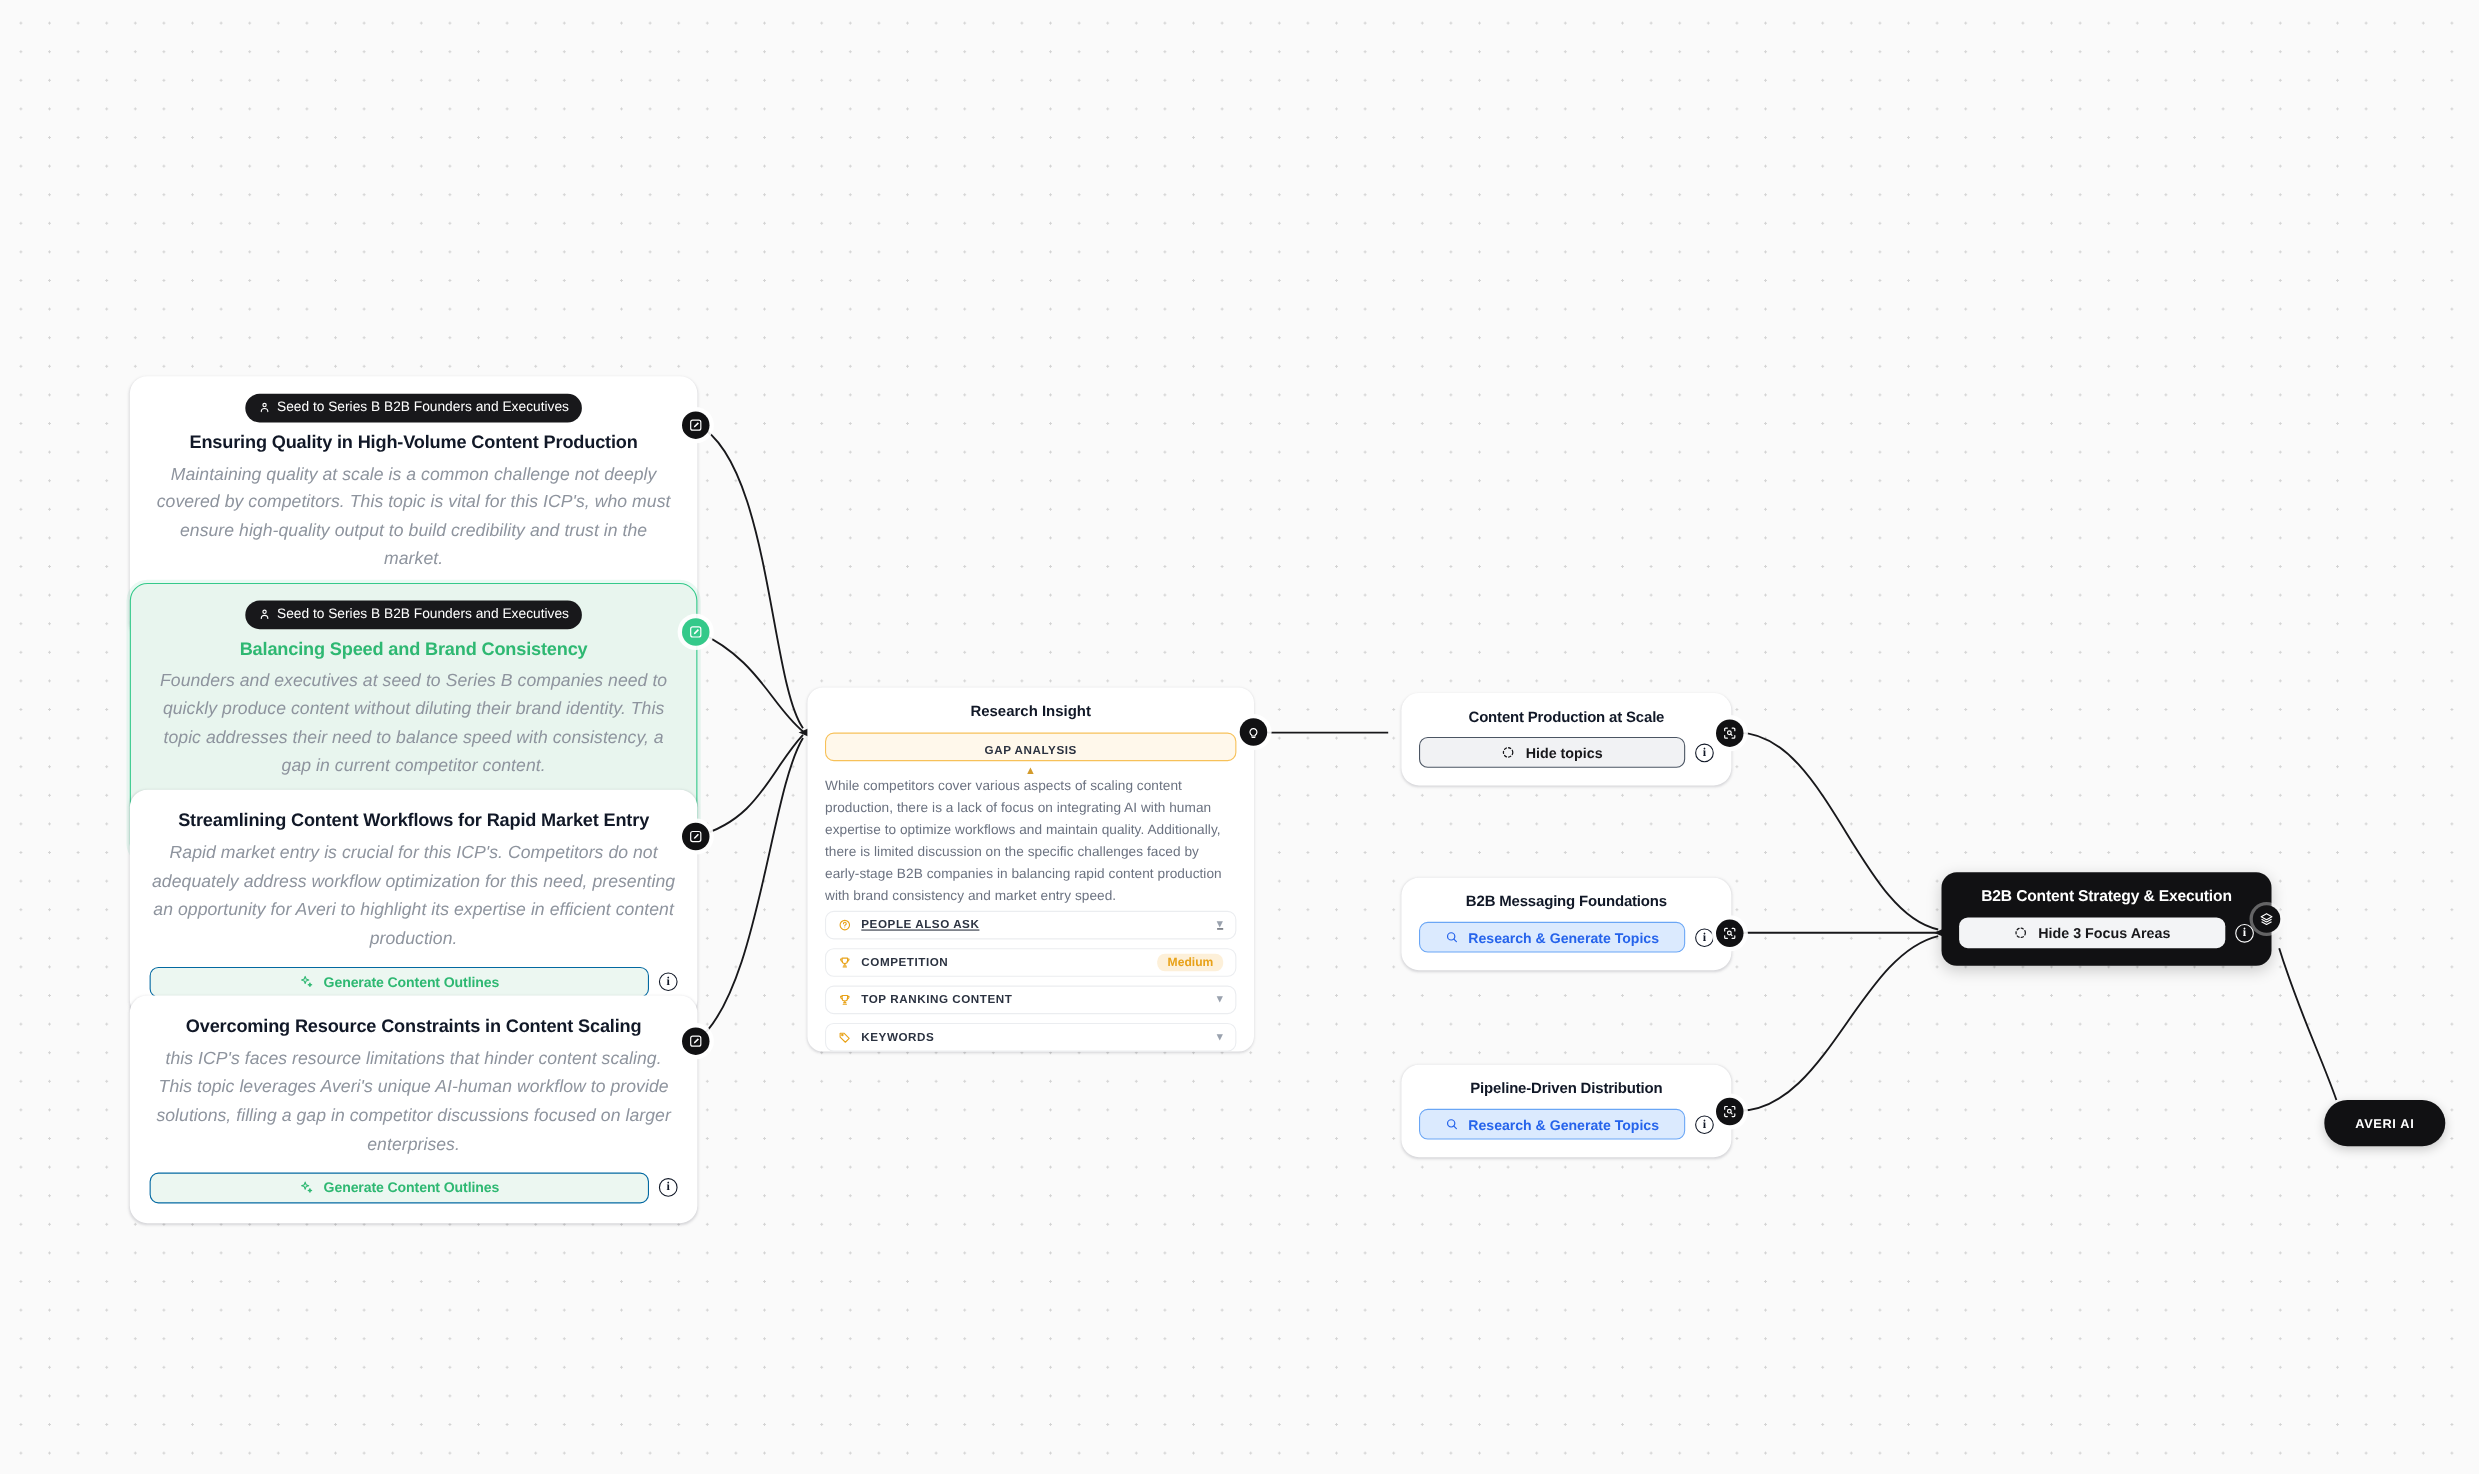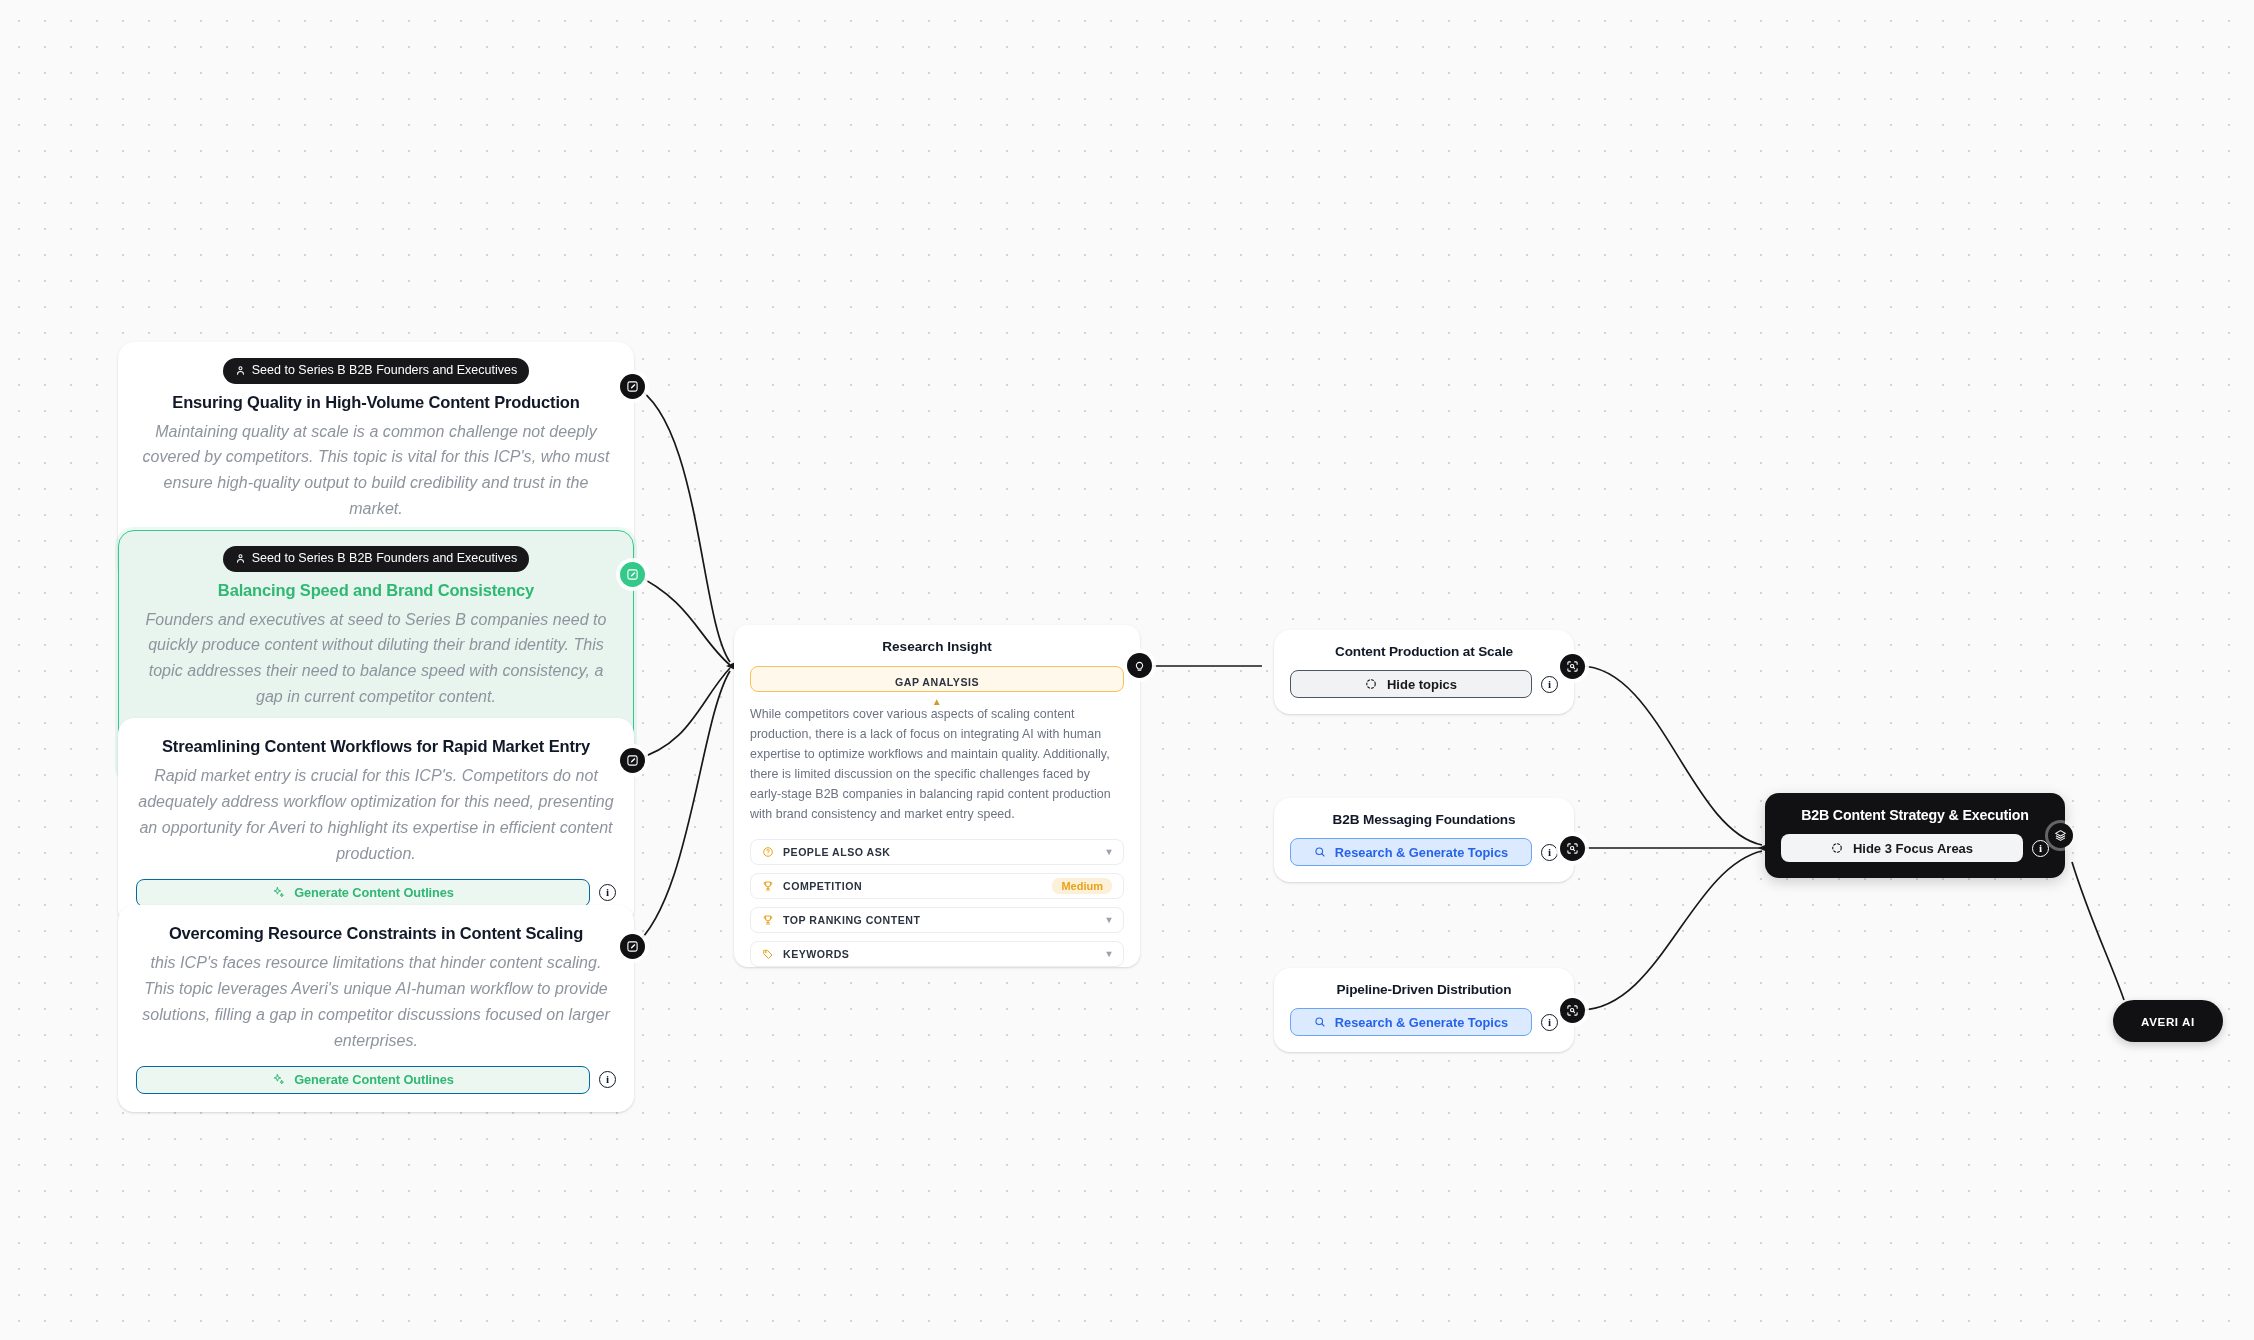--- a/index.html
+++ b/index.html
@@ -302,21 +302,21 @@
           <circle cx="12" cy="12" r="8.5"></circle>
           <circle cx="12" cy="12" r="4.5"></circle>
           <circle cx="12" cy="12" r="1.4" fill="#e8a219"></circle>
         </svg>
       <span class="lbl">GAP ANALYSIS</span>
       <span class="chev">▲</span>
     </div>
 
     <div class="ri-body" style="margin-top:12px;">While competitors cover various aspects of scaling content production, there is a lack of focus on integrating AI with human expertise to optimize workflows and maintain quality. Additionally, there is limited discussion on the specific challenges faced by early-stage B2B companies in balancing rapid content production with brand consistency and market entry speed.</div>
 
-    <div class="acc" style="margin-top:14px;">
+    <div class="acc" style="margin-top:3px;text-decoration:underline;">
       <svg width="12" height="12" viewBox="0 0 24 24" fill="none" stroke="#e8a219" stroke-width="2">
           <circle cx="12" cy="12" r="8.6"></circle>
           <path d="M9.6 9.4a2.5 2.5 0 1 1 3.2 2.4c-.6.2-.8.7-.8 1.3v.5" stroke-linecap="round"></path>
           <circle cx="12" cy="16.6" r=".9" fill="#e8a219" stroke="none"></circle>
         </svg>
       <span class="lbl">PEOPLE ALSO ASK</span>
       <span class="chev">▾</span>
     </div>
 
     <div class="acc" style="margin-top:8px;">

